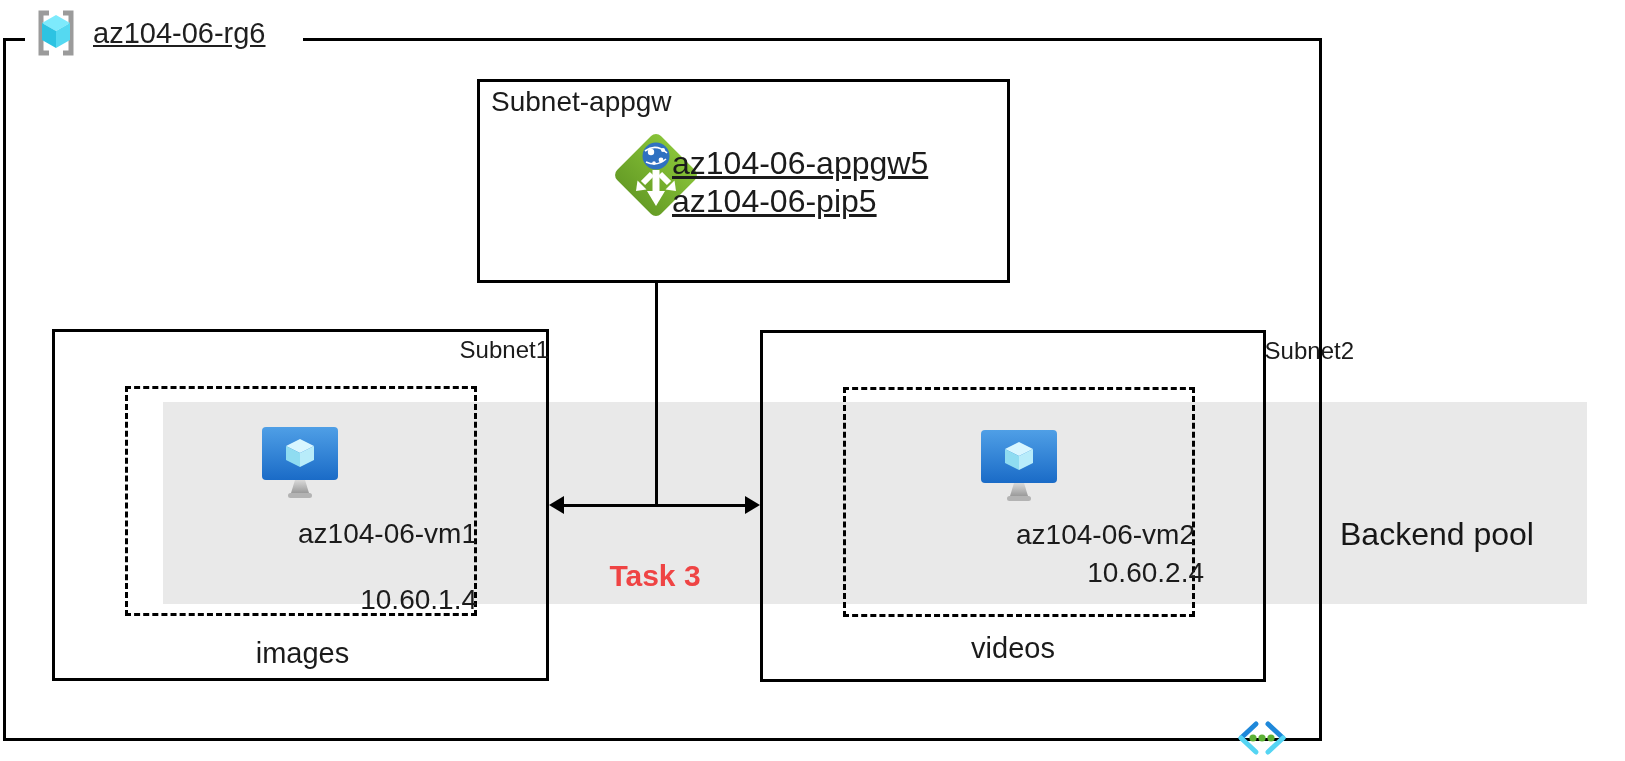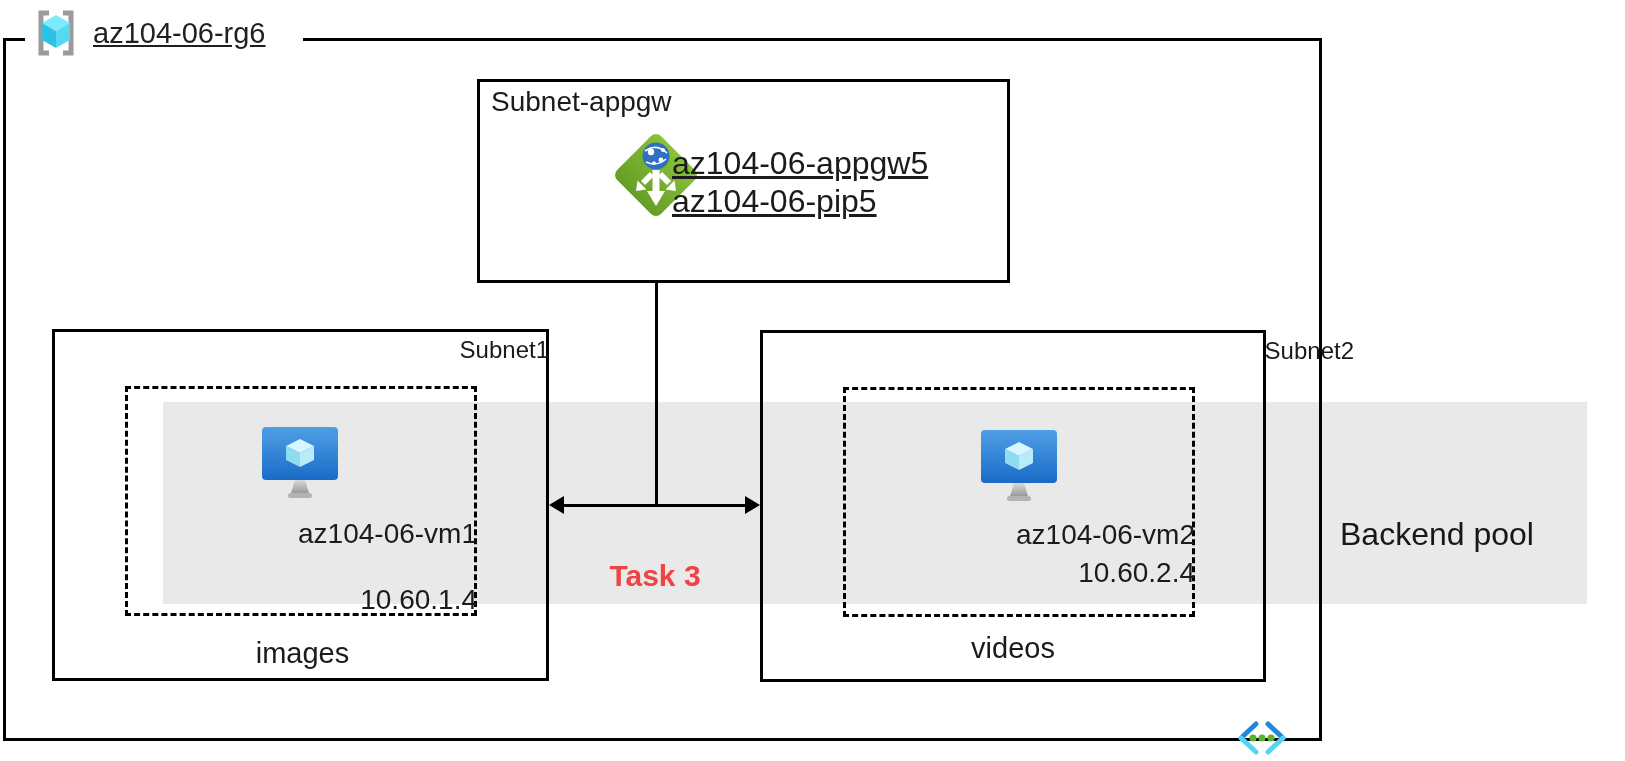--- a/index.html
+++ b/index.html
@@ -28,21 +28,21 @@
   .s2-title{left:760px;top:337px;width:594px;}
   .dashed-box{border:3px dashed #000;background:transparent;}
   .dash1{left:125px;top:386px;width:346px;height:224px;}
   .dash2{left:843px;top:387px;width:346px;height:224px;}
   .vm-icon1{left:262px;top:427px;}
   .vm-icon2{left:981px;top:430px;}
   .vm-text{width:352px;text-align:right;font-size:28px;}
   .vm1-name{left:125px;top:518px;}
   .vm1-ip{left:125px;top:556px;margin-top:28px;}
   .vm2-name{left:843px;top:519px;}
-  .vm2-ip{left:843px;top:557px;}
+  .vm2-ip{left:843px;top:557px;padding-left:9px;}
   .caption{font-size:29px;text-align:center;}
   .cap1{left:52px;top:629px;width:501px;margin-top:8px;}
   .cap2{left:760px;top:632px;width:506px;}
   
   .vline{left:655px;top:214px;width:3px;height:292px;background:#000;}
   .hline{left:561px;top:504px;width:186px;height:3px;background:#000;}
   .arrow-head{width:0;height:0;border-top:9px solid transparent;border-bottom:9px solid transparent;}
   .head-left{left:549px;top:496px;border-right:15px solid #000;}
   .head-right{left:745px;top:496px;border-left:15px solid #000;}
   .task-label{left:555px;top:559px;width:200px;text-align:center;font-size:30px;font-weight:bold;color:#ef4444;}

